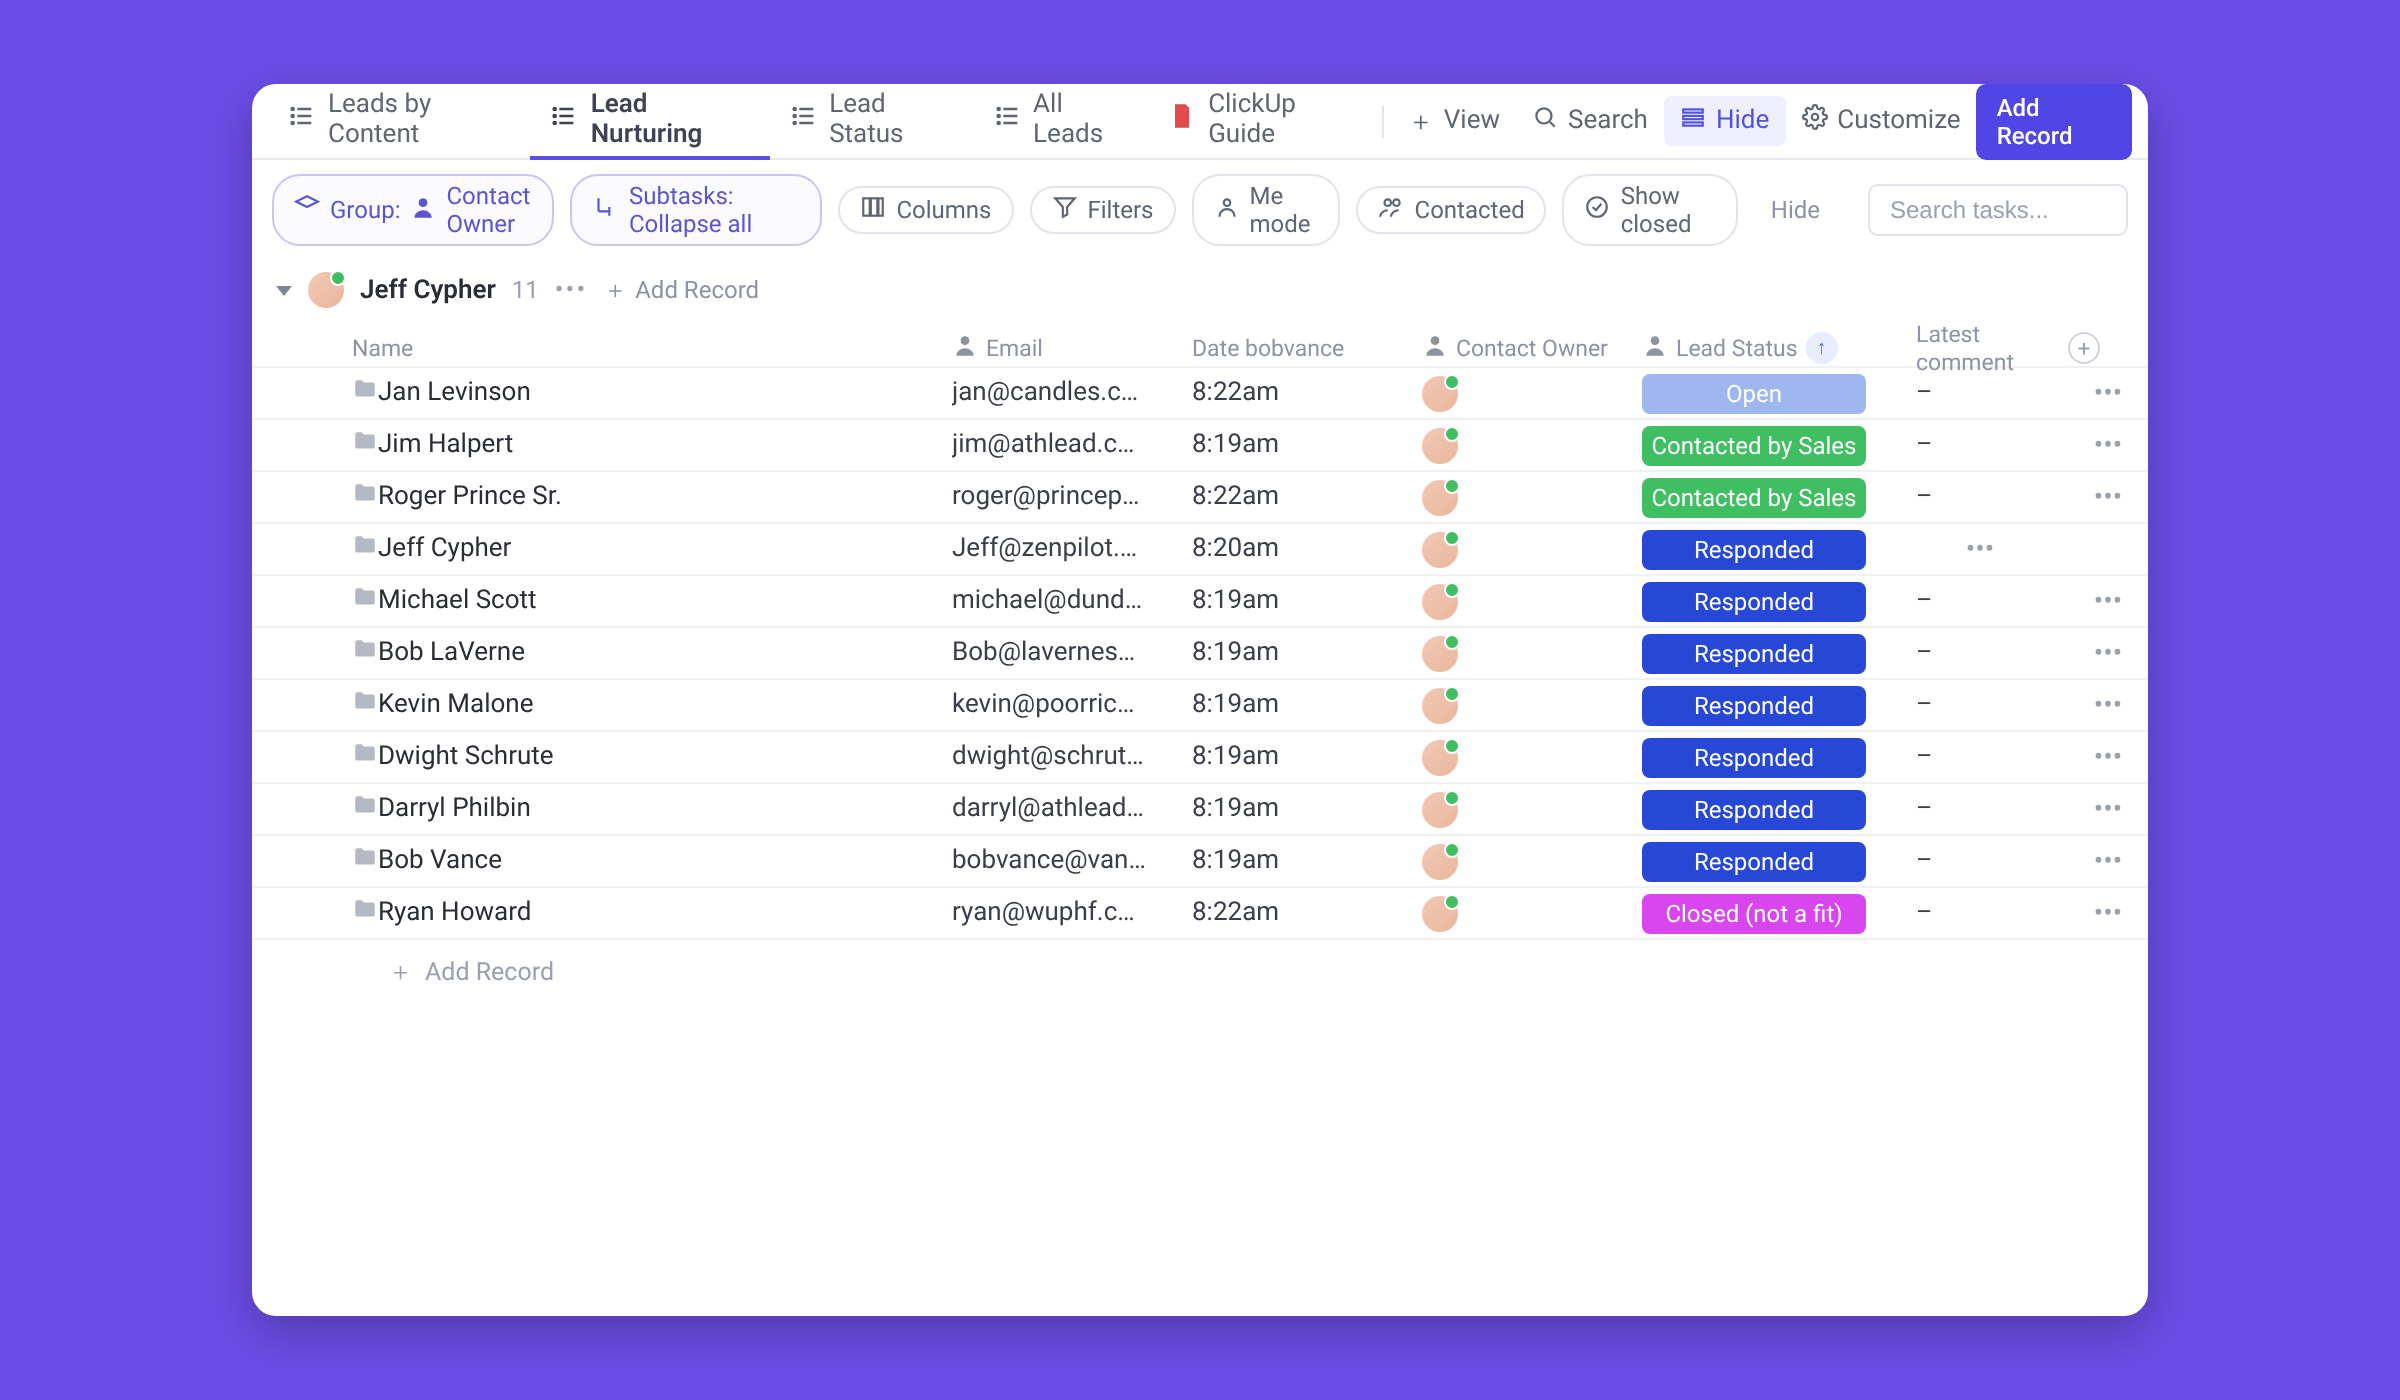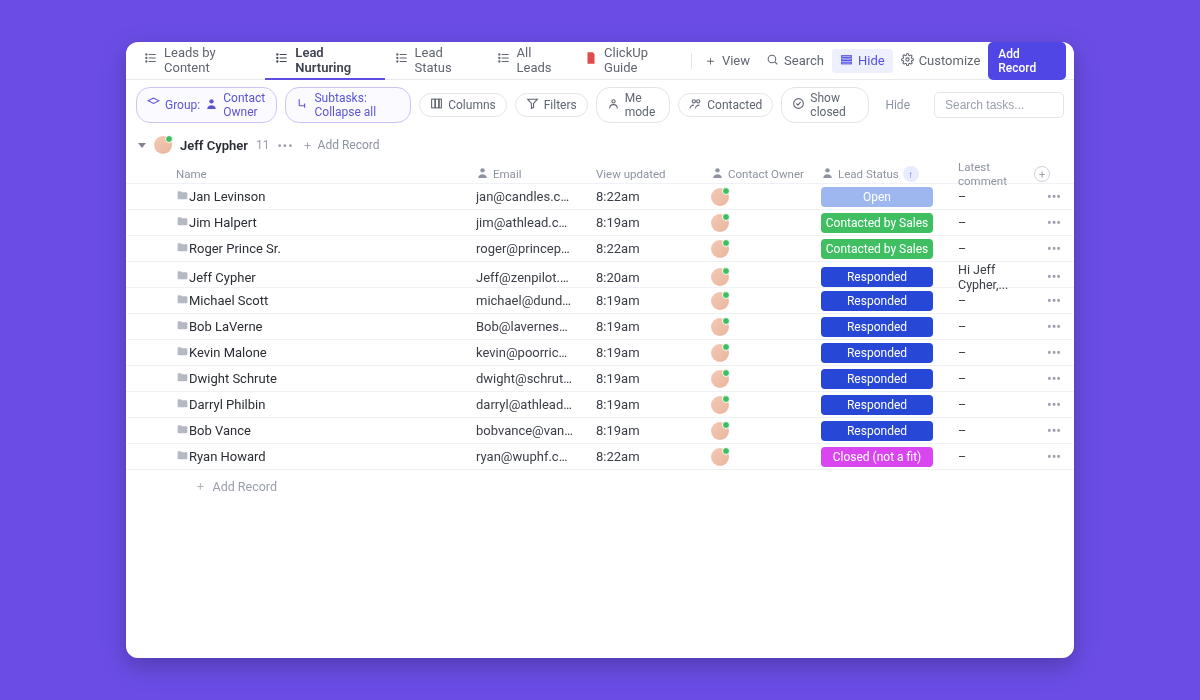--- a/index.html
+++ b/index.html
@@ -351,21 +351,21 @@
       <div class="col-head">
         <span>
           <svg class="icon" viewBox="0 0 24 24" fill="currentColor">
               <circle cx="12" cy="8" r="4"></circle>
               <path d="M4 22c0-4 4-7 8-7s8 3 8 7"></path>
             </svg>
         </span>
         <span>Email</span>
       </div>
       <div class="col-head">
-        <span>View updated</span>
+        <span>Date bobvance</span>
       </div>
       <div class="col-head">
         <span>
           <svg class="icon" viewBox="0 0 24 24" fill="currentColor">
               <circle cx="12" cy="8" r="4"></circle>
               <path d="M4 22c0-4 4-7 8-7s8 3 8 7"></path>
             </svg>
         </span>
         <span>Contact Owner</span>
       </div>
@@ -449,21 +449,20 @@
           <span>Jeff Cypher</span>
         </div>
         <div class="email-cell">Jeff@zenpilot.com</div>
         <div class="date-cell">8:20am</div>
         <div class="owner-cell">
           <div class="avatar-row"></div>
         </div>
         <div>
           <div class="status-pill status-responded">Responded</div>
         </div>
-        <div class="comment-cell">Hi Jeff Cypher,...</div>
         <div class="row-dots">•••</div>
       </div>
       <div class="grid-row">
         <div class="cell-name">
           <span class="folder-icon"><svg class="icon" viewBox="0 0 24 24" fill="currentColor">
               <path d="M3 6a2 2 0 0 1 2-2h4l2 2h8a2 2 0 0 1 2 2v9a2 2 0 0 1-2 2H5a2 2 0 0 1-2-2z"></path>
             </svg></span>
           <span>Michael Scott</span>
         </div>
         <div class="email-cell">michael@dundermi...</div>

